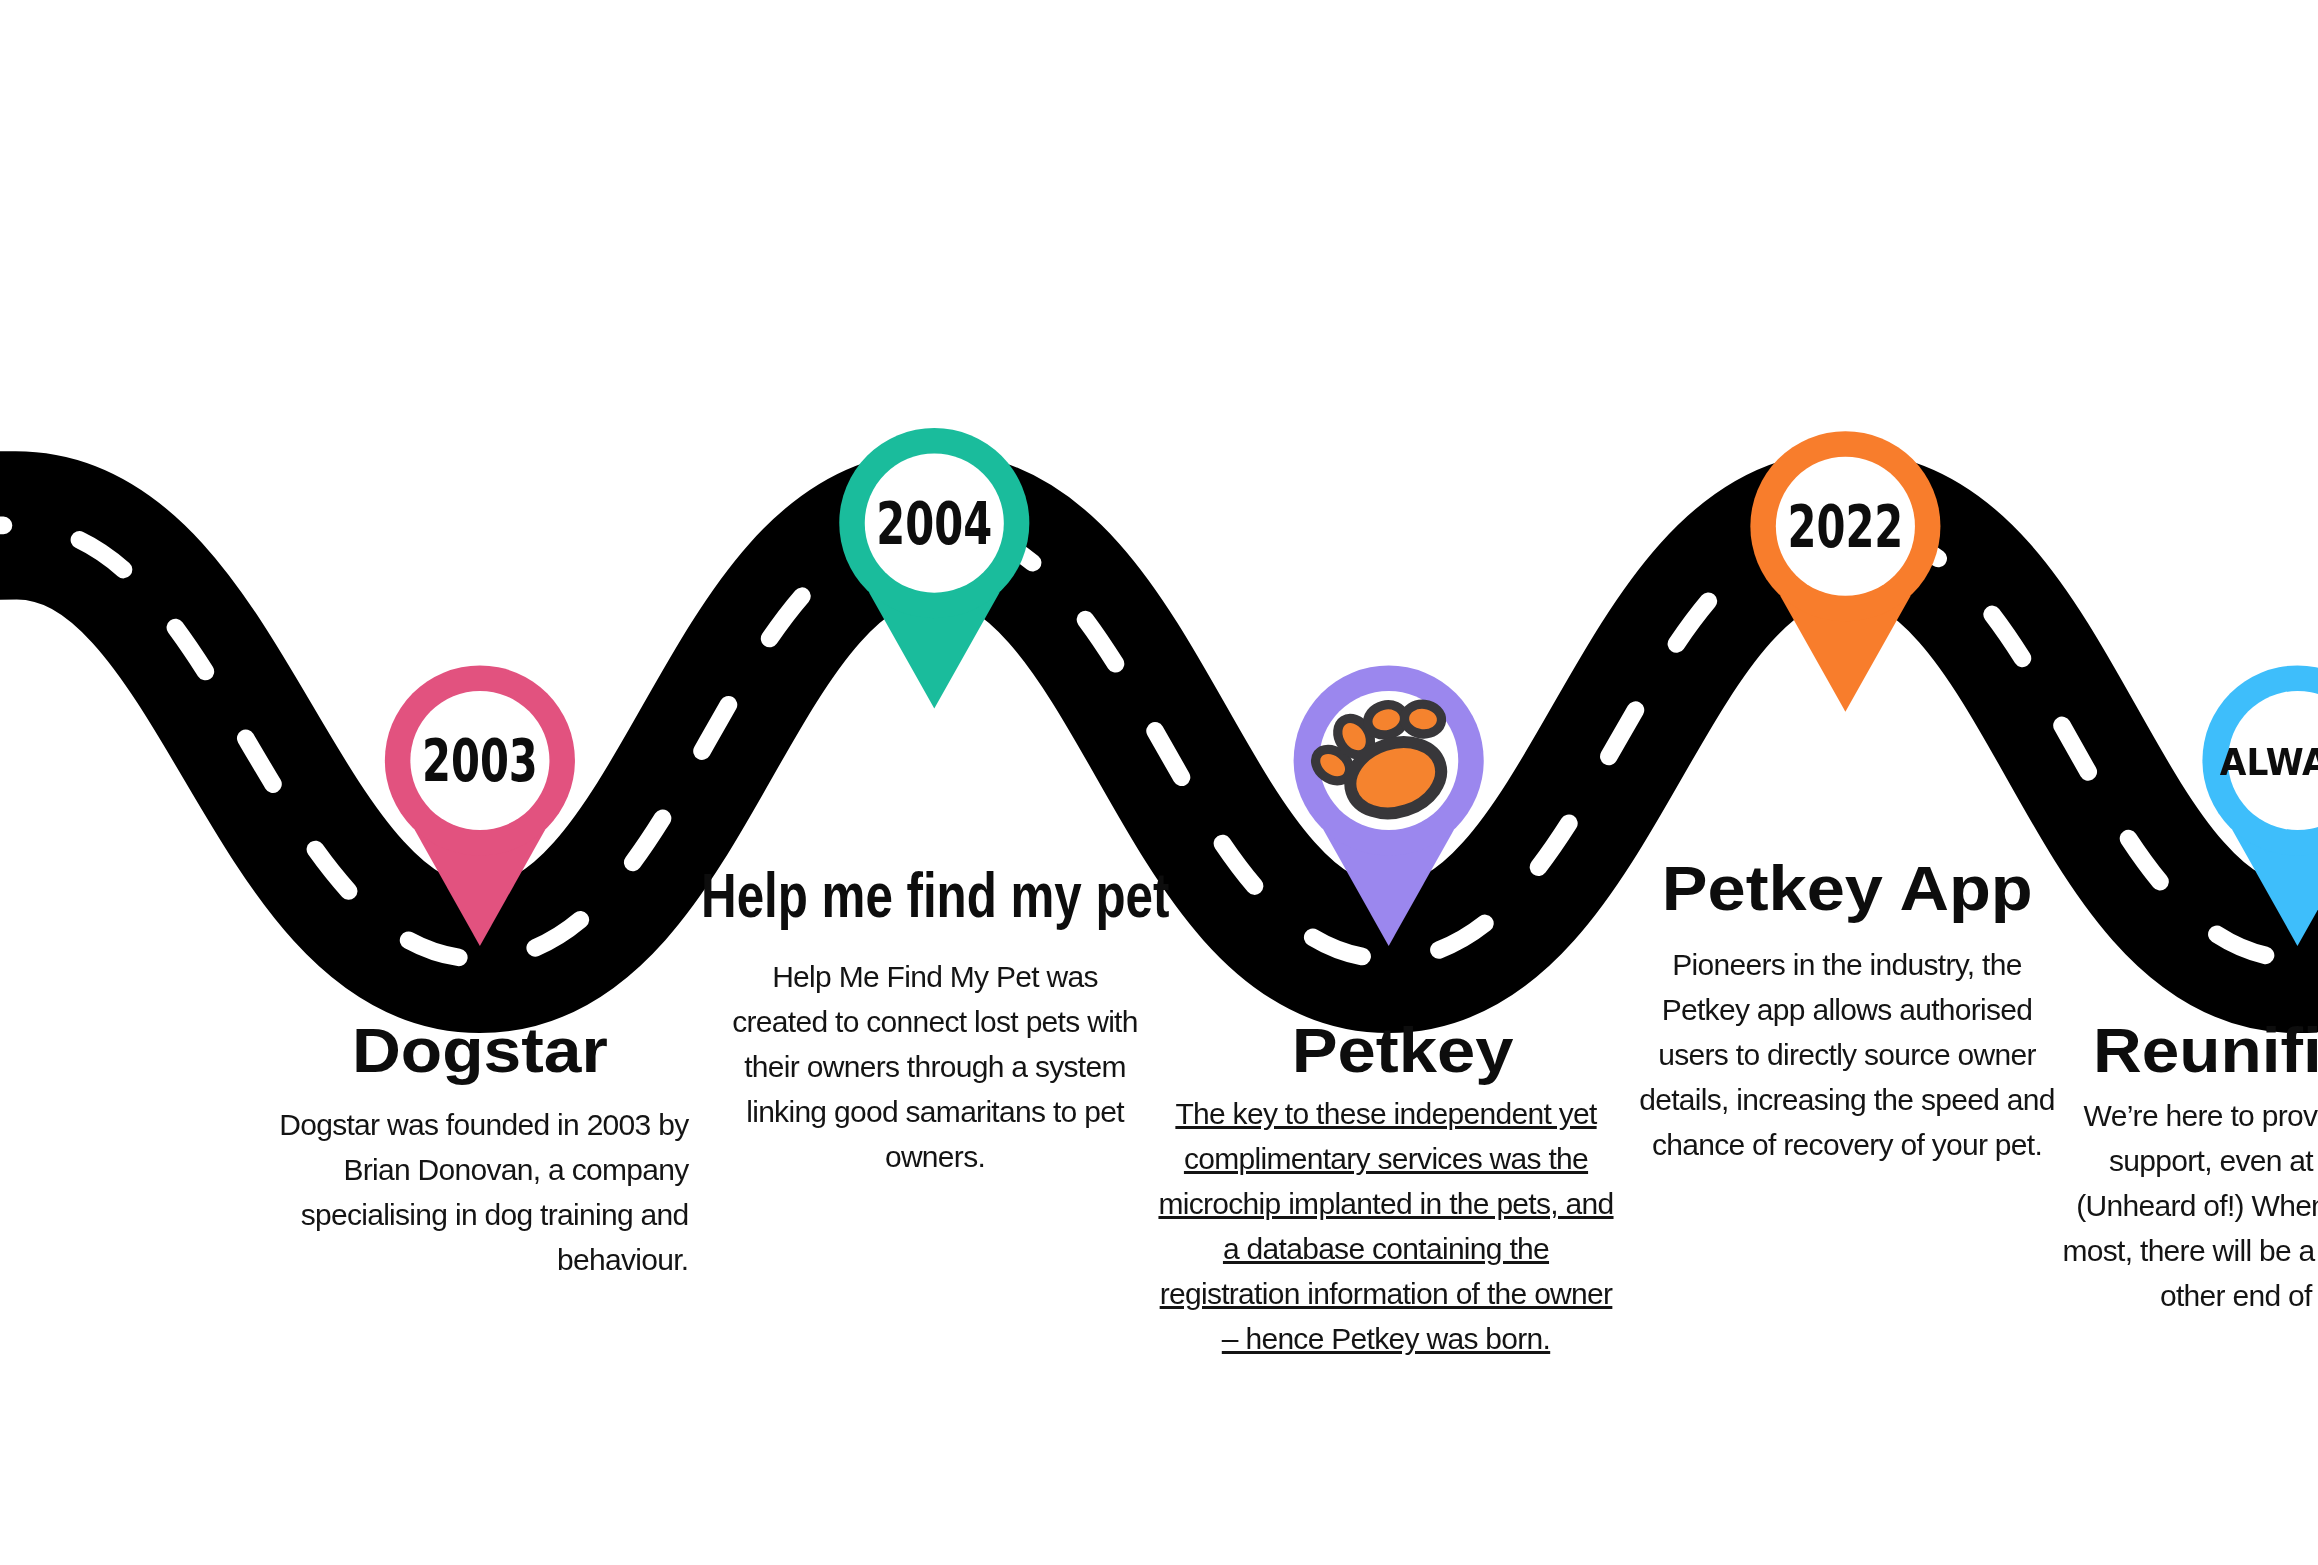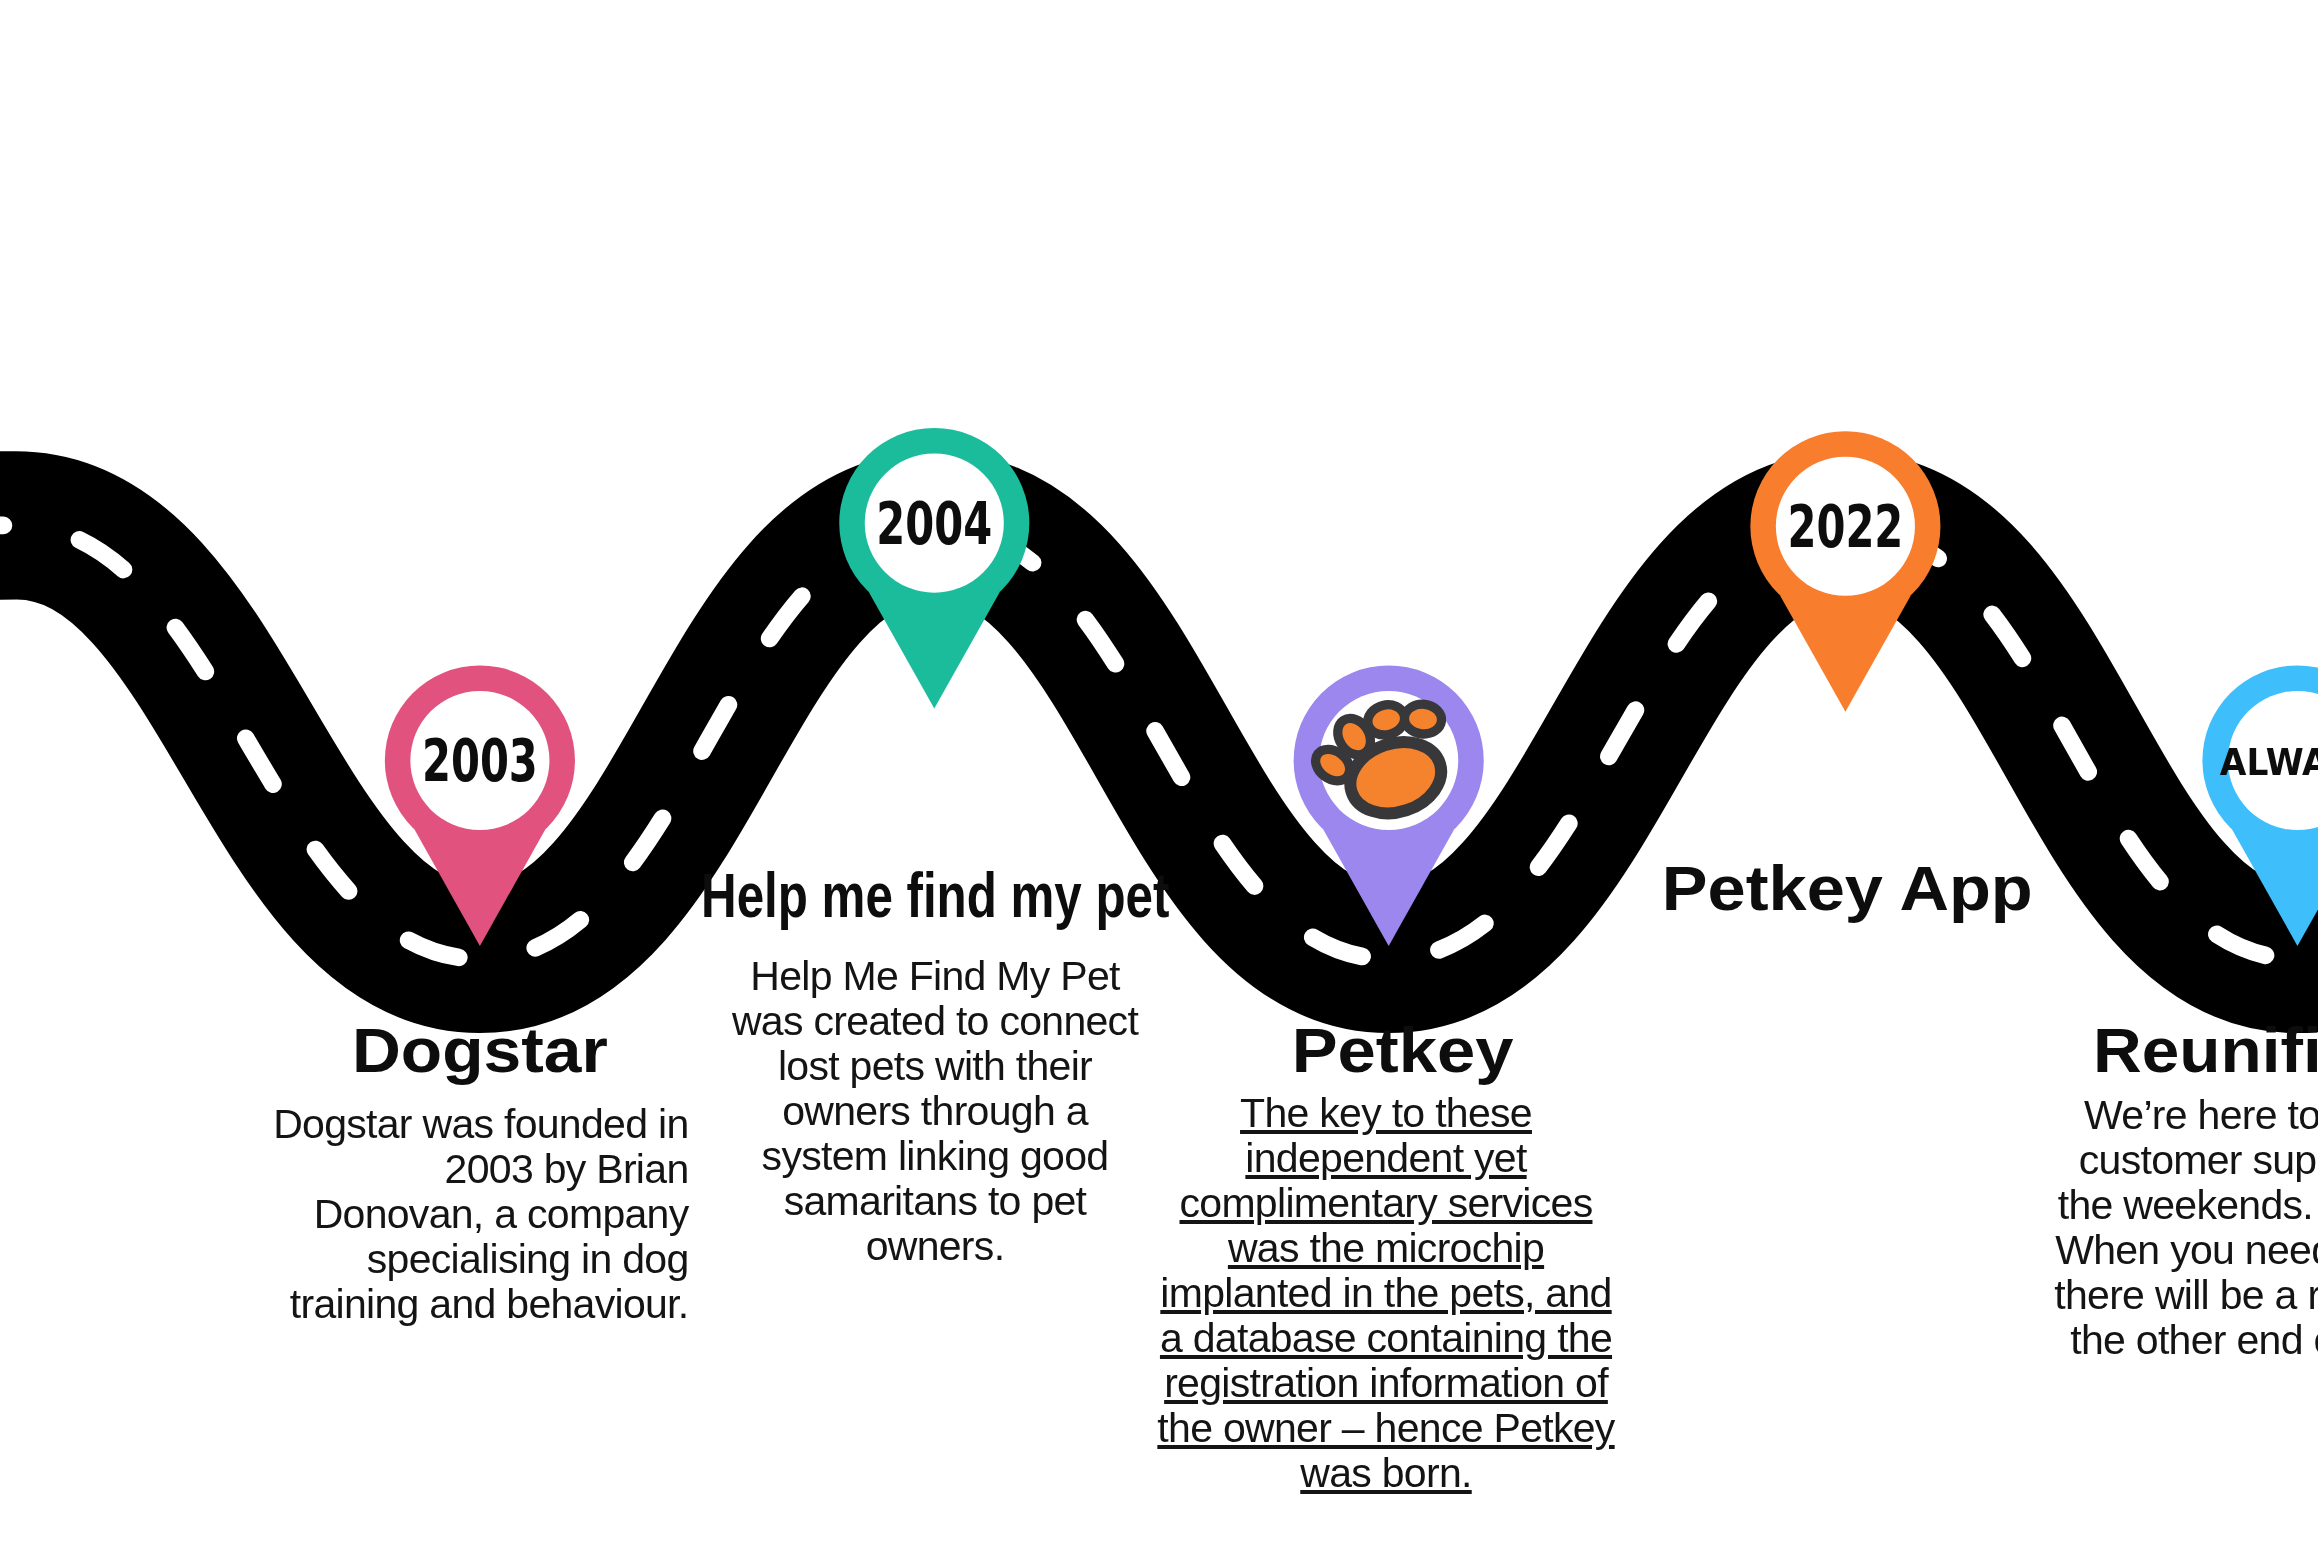--- a/index.html
+++ b/index.html
@@ -23,21 +23,21 @@
     font-weight:bold; fill:#0d0d0d; text-anchor:middle;
   }
   .svg-title{
     font-family:"Liberation Sans",sans-serif;
     font-weight:bold; fill:#0d0d0d; text-anchor:middle; font-size:135px;
   }
   .body-col{
     position:absolute;
     transform:translateX(-50%);
     text-align:center;
-    font-size:41px;
+    font-size:30px;
     line-height:45px;
     letter-spacing:-0.7px;
     color:#141414;
   }
   .paw{stroke:#38373a;}
 </style>
 </head>
 <body>
 
 <div class="canvas">
@@ -108,17 +108,18 @@
     <text class="svg-title" x="3984" y="1962" textLength="800" lengthAdjust="spacingAndGlyphs">Petkey App</text>
     <text class="svg-title" x="4975" y="2312" textLength="922" lengthAdjust="spacingAndGlyphs">Reunification</text>
   </svg>
 
   <div class="body-col" style="left:480px; top:1102px; width:417px;text-align:right;">Dogstar was founded in 2003 by Brian Donovan, a company specialising in dog training and behaviour.</div>
 
   <div class="body-col" style="left:935px; top:954px; width:427px;">Help Me Find My Pet was created to connect lost pets with their owners through a system linking good samaritans to pet owners.</div>
 
   <div class="body-col" style="left:1386px; top:1091px; width:459px;text-decoration:underline;">The key to these independent yet complimentary services was the microchip implanted in the pets, and a database containing the registration information of the owner – hence Petkey was born.</div>
 
+  <div class="body-col" style="left:1847px; top:942px; width:441px;">Pioneers in the industry, the Petkey app allows authorised users to directly source owner details, increasing the speed and chance of recovery of your pet.</div>
 
   <div class="body-col" style="left:2307px; top:1093px; width:512px;">We’re here to provide live customer support, even at the weekends. (Unheard of!) When you need us the most, there will be a real person on the other end of the phone.</div>
 
 </div>
 
 
 </body></html>

